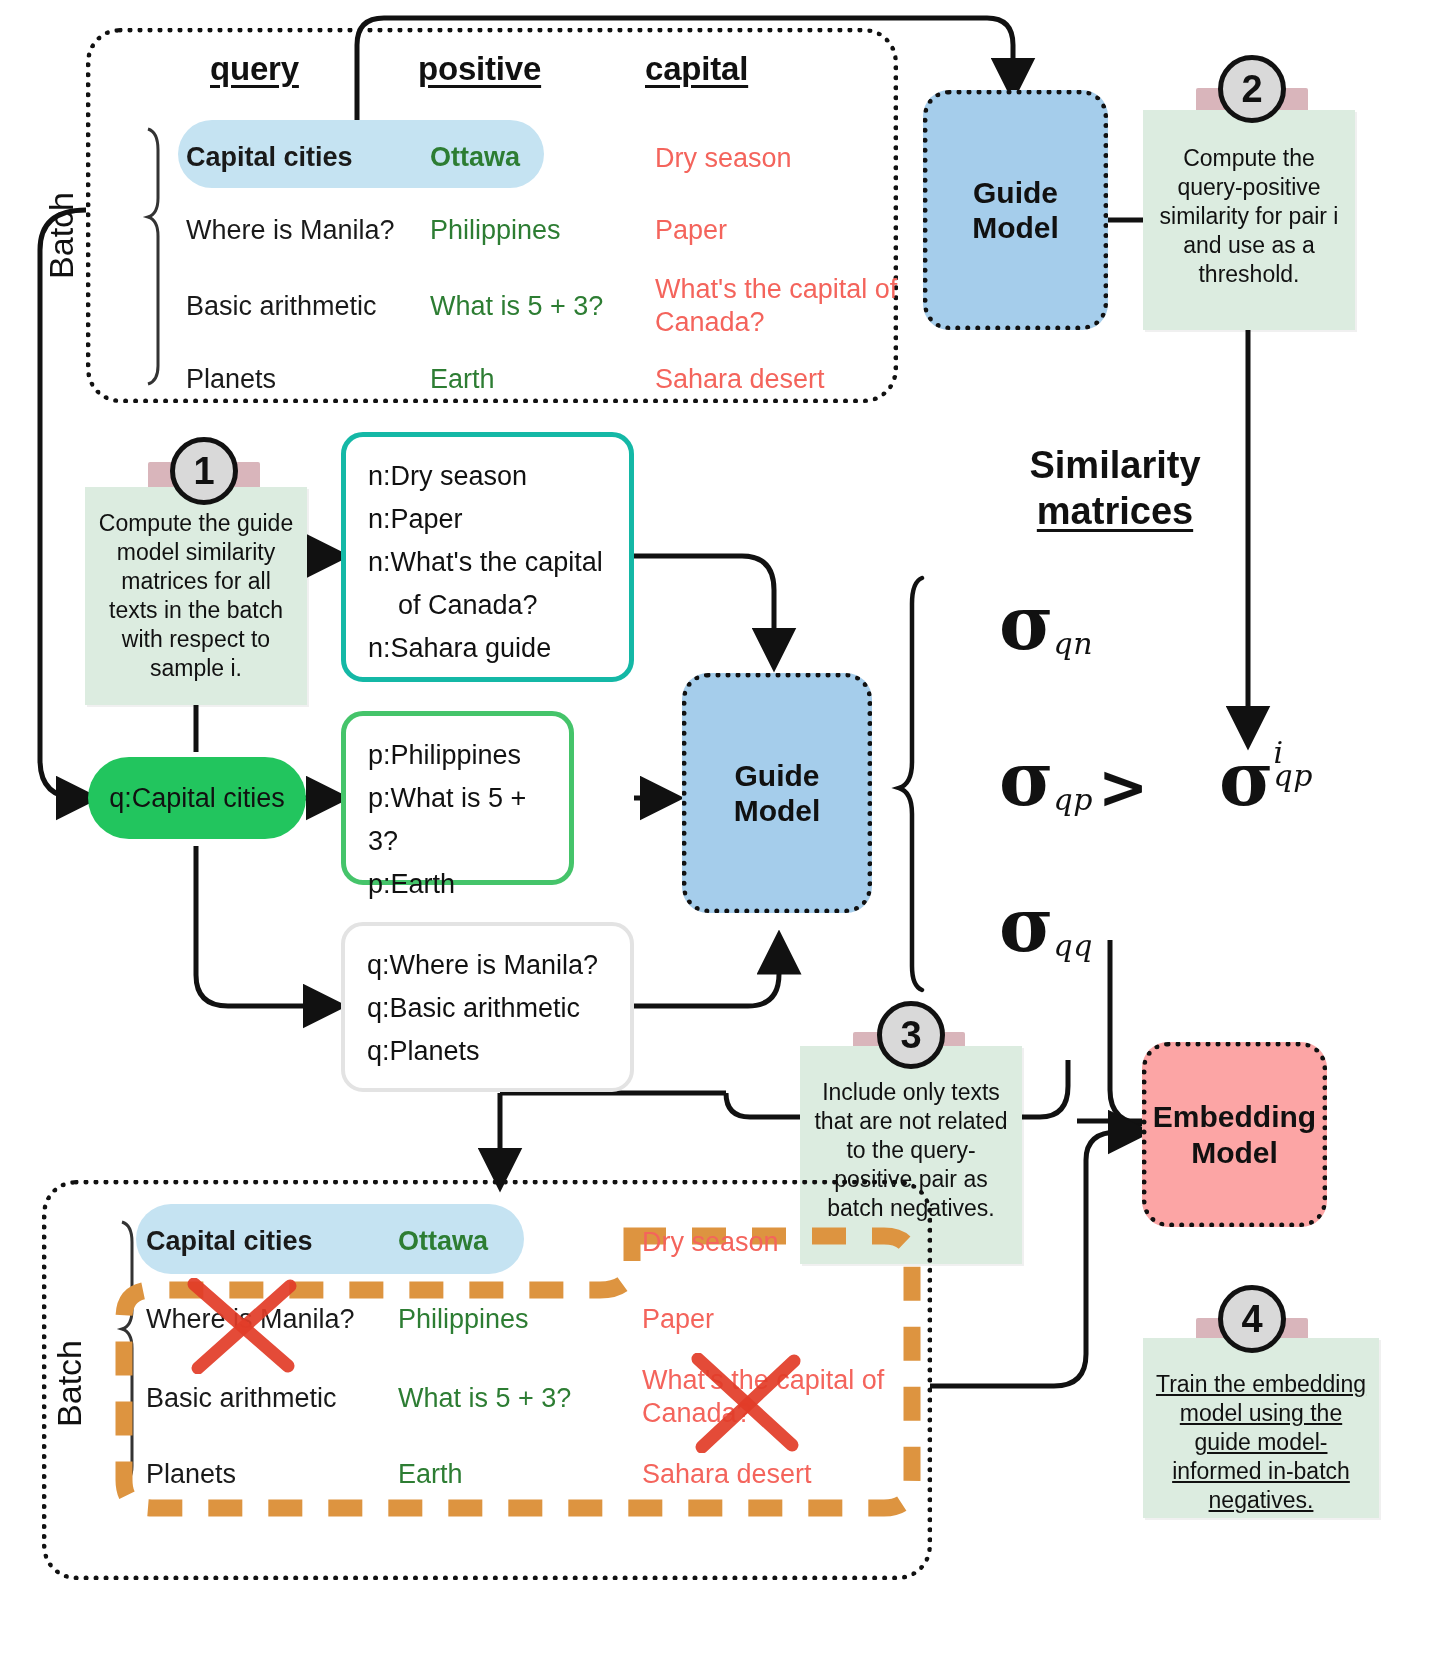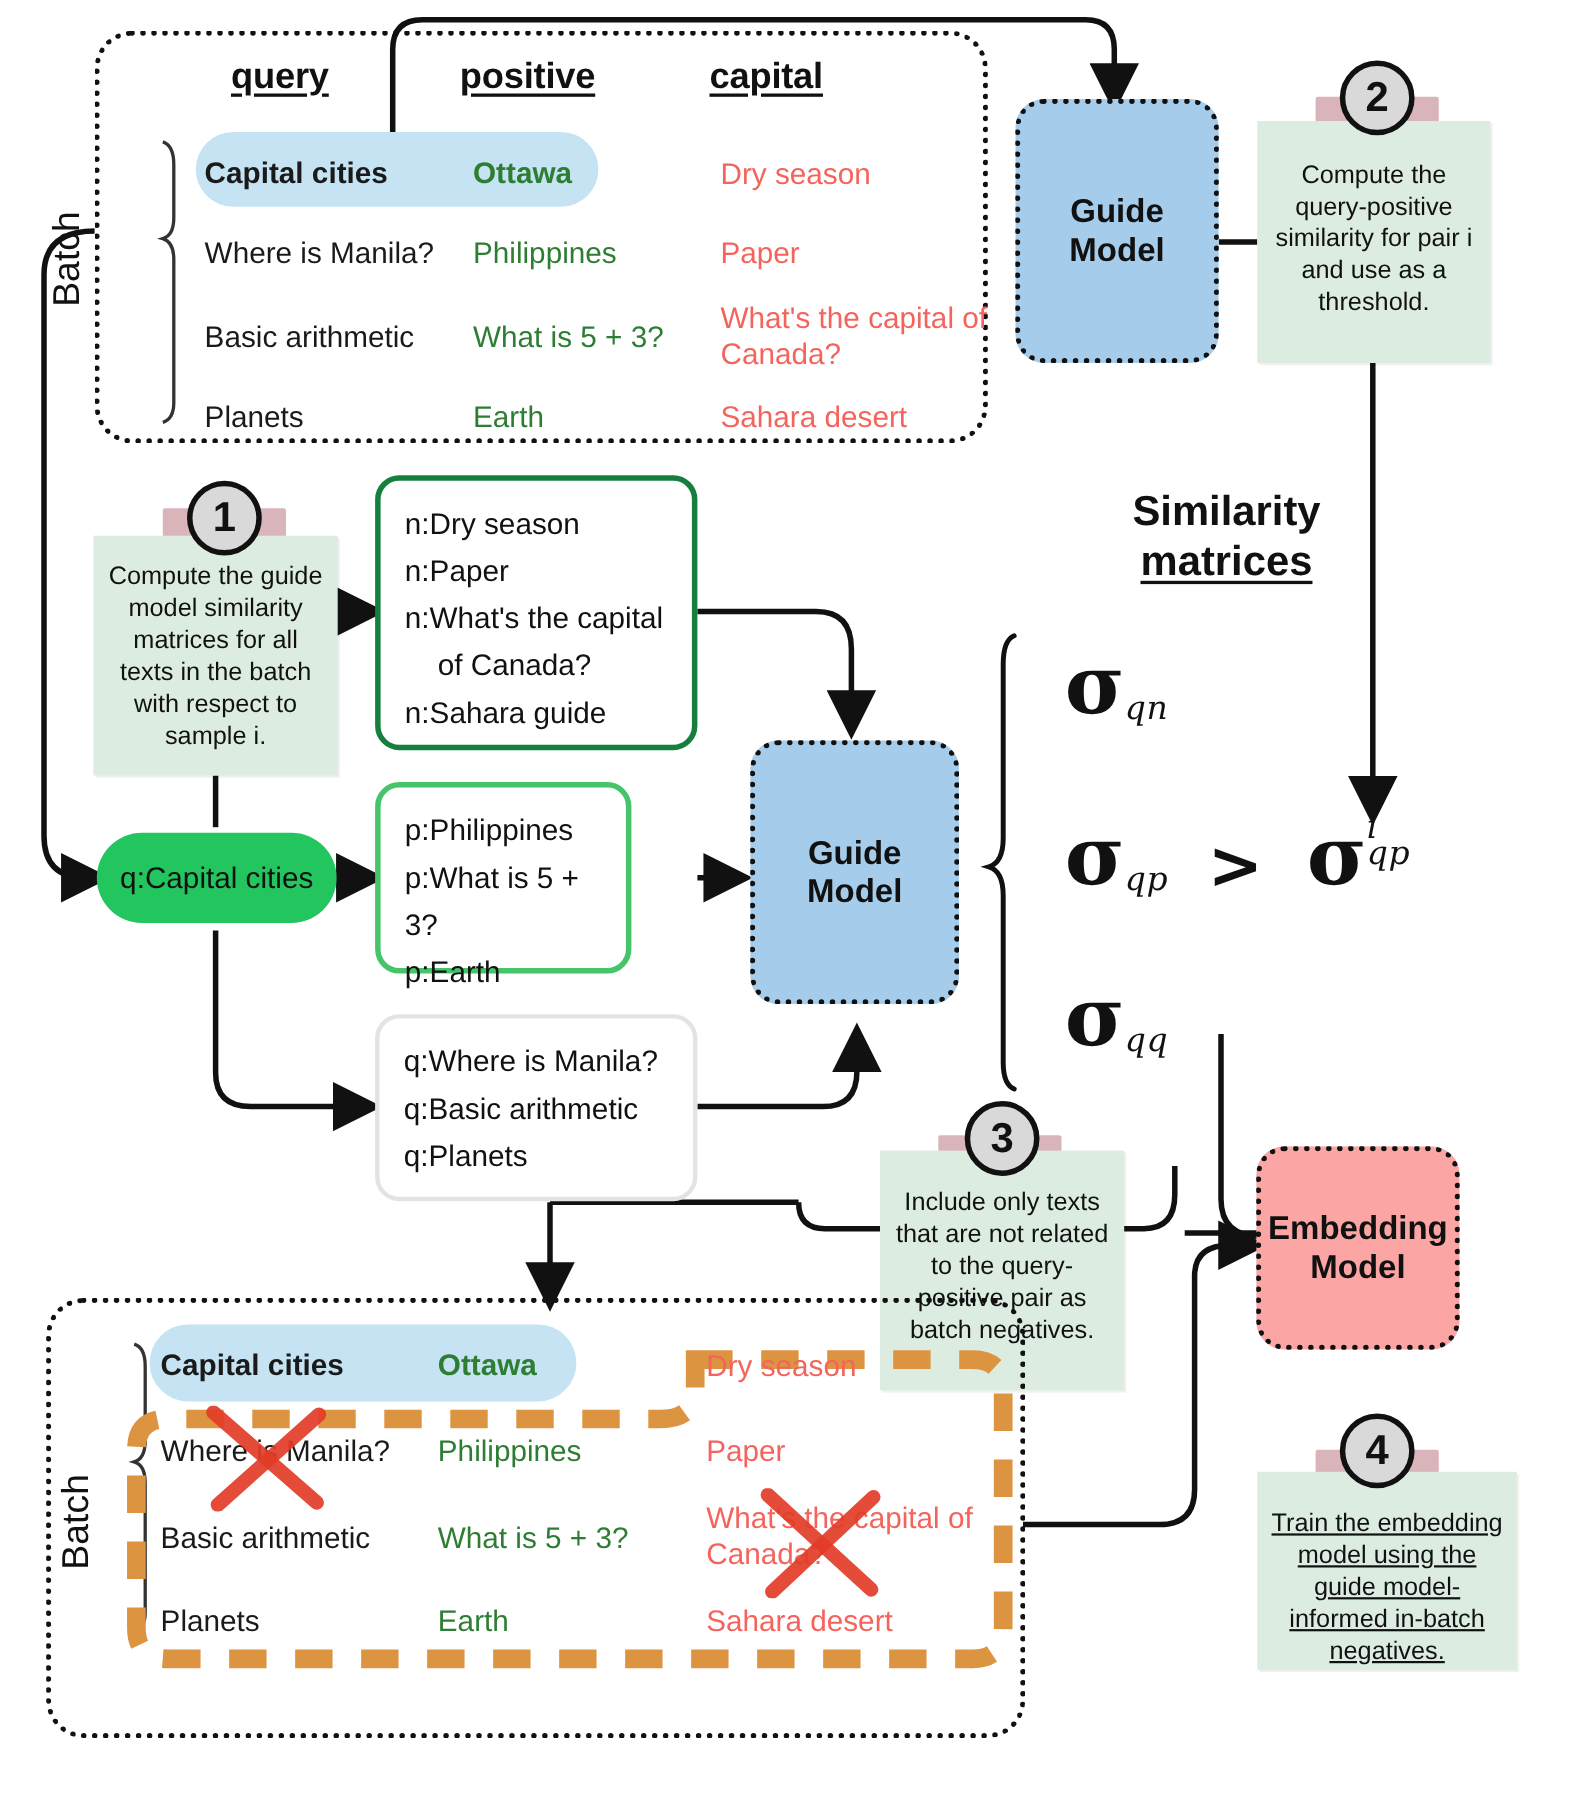--- a/index.html
+++ b/index.html
@@ -39,30 +39,30 @@
         font-size:23px;line-height:29px;text-align:center;padding:26px 10px 10px;
         box-shadow:2px 2px 0 rgba(0,0,0,.06);}
   .tape{position:absolute;background:#d9b5bb;height:34px;border-radius:2px;}
   .badge{position:absolute;width:68px;height:68px;border-radius:50%;background:#d9d9d9;
          border:5px solid #111;box-sizing:border-box;display:flex;align-items:center;
          justify-content:center;font-size:38px;font-weight:bold;}
 
   
   .tbox{position:absolute;box-sizing:border-box;border-radius:22px;background:#fff;
         padding:18px 22px;font-size:27px;line-height:43px;}
-  .tbox.neg{border:5px solid #15803d;}
+  .tbox.neg{border:5px solid #14b8a6;}
   .tbox.pos{border:5px solid #45c46a;}
   .tbox.qry{border:4px solid #e3e3e3;}
 
   .pill-q{position:absolute;background:#22c55e;border-radius:48px;display:flex;align-items:center;
           justify-content:center;font-size:27px;}
 
   
   .simtitle{position:absolute;text-align:center;font-weight:bold;font-size:38px;line-height:46px;}
-  .sig{position:absolute;font-family:"DejaVu Serif", serif;font-size:74px;line-height:74px;font-weight:bold;}
+  .sig{position:absolute;font-family:"DejaVu Serif", serif;font-size:74px;line-height:74px;font-weight:bold;margin-left:31px;}
   .sig sub{font-size:30px;font-style:italic;font-weight:normal;vertical-align:-.18em;letter-spacing:.5px;}
   .sig sup{font-size:30px;font-style:italic;font-weight:normal;}
   .gt{position:absolute;font-size:60px;font-weight:bold;font-family:"DejaVu Sans", sans-serif;}
   .xmark{position:absolute;pointer-events:none;}
 </style>
 </head>
 <body>
 
 <div class="stage">
 

